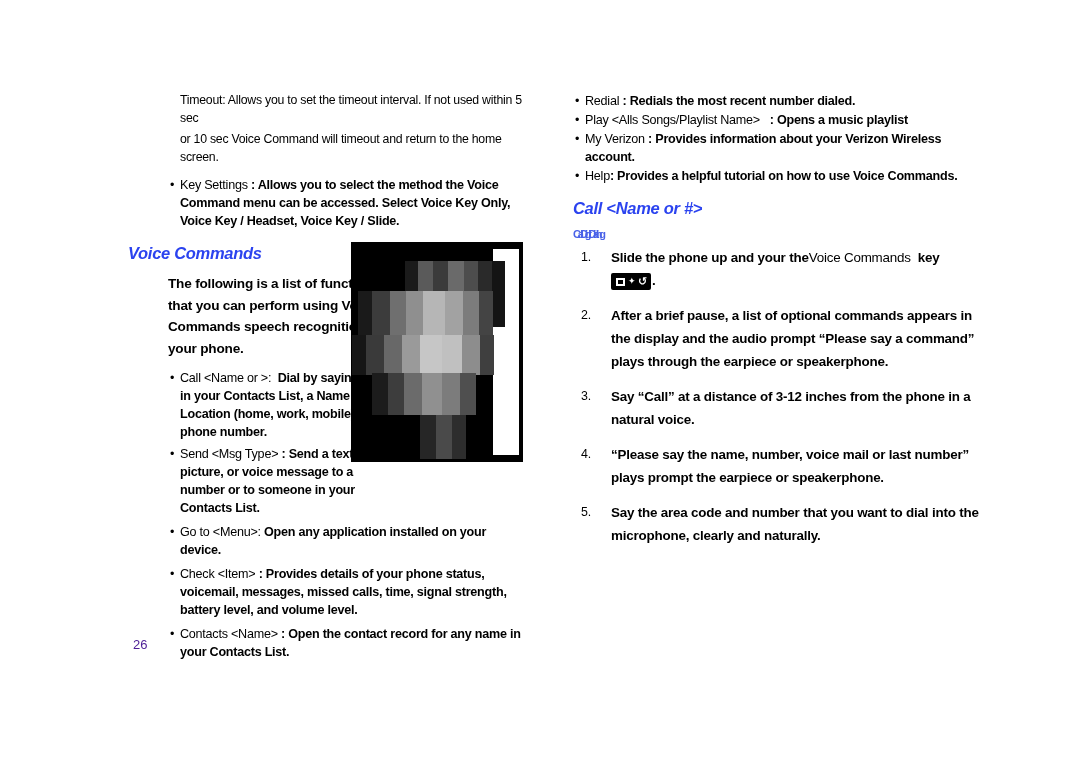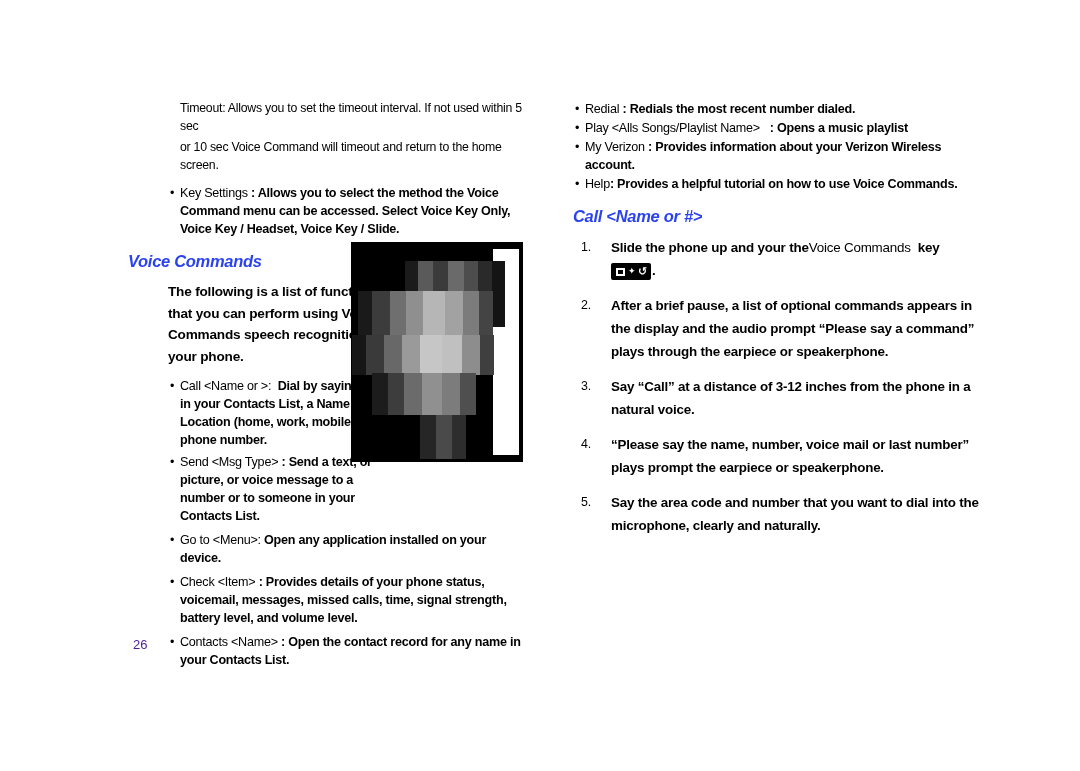--- a/index.html
+++ b/index.html
@@ -20,21 +20,21 @@
     position: absolute;
     left: 0; top: 0;
     width: 1080px;
     height: 771px;
     background: #ffffff;
   }
 
   
   .col {
     position: absolute;
-    top: 100px;
+    top: 92px;
   }
   .col-left  { left: 128px; width: 400px; }
   .col-right { left: 563px; width: 420px; }
 
   
   .lead-indent {
     margin: 0 0 4px 52px;
     font-size: 12.3px;
     line-height: 17.6px;
     font-weight: 400;
@@ -282,20 +282,21 @@
     <div class="bullet-row tight">
       <span class="dot">•</span><span class="term">My Verizon</span> <span class="desc">: Provides information about your Verizon Wireless account.</span>
     </div>
 
     <div class="bullet-row">
       <span class="dot">•</span><span class="term">Help</span><span class="desc">: Provides a helpful tutorial on how to use Voice Commands.</span>
     </div>
 
     <h2 class="section-head">Call &lt;Name or #&gt;</h2>
 
+    <div class="sub-head">Call Digit Dialing</div>
 
 
     <div class="step">
       <span class="num">1.</span><span>Slide the phone up and your the</span><span class="reg">Voice Commands</span>&nbsp;&nbsp;<span>key</span><br>
       <span class="key-icon"><span class="g1"></span><span class="g2">✦</span><span class="g3">↺</span></span><span>.</span>
     </div>
 
     <div class="step">
       <span class="num">2.</span><span>After a brief pause, a list of optional commands appears in the display and the audio prompt “Please say a command” plays through the earpiece or speakerphone.</span>
     </div>

